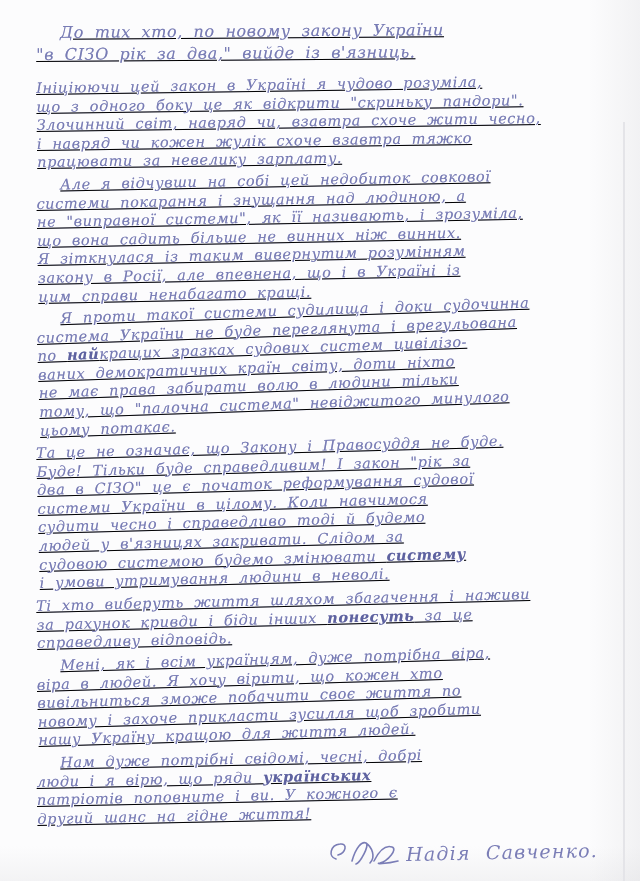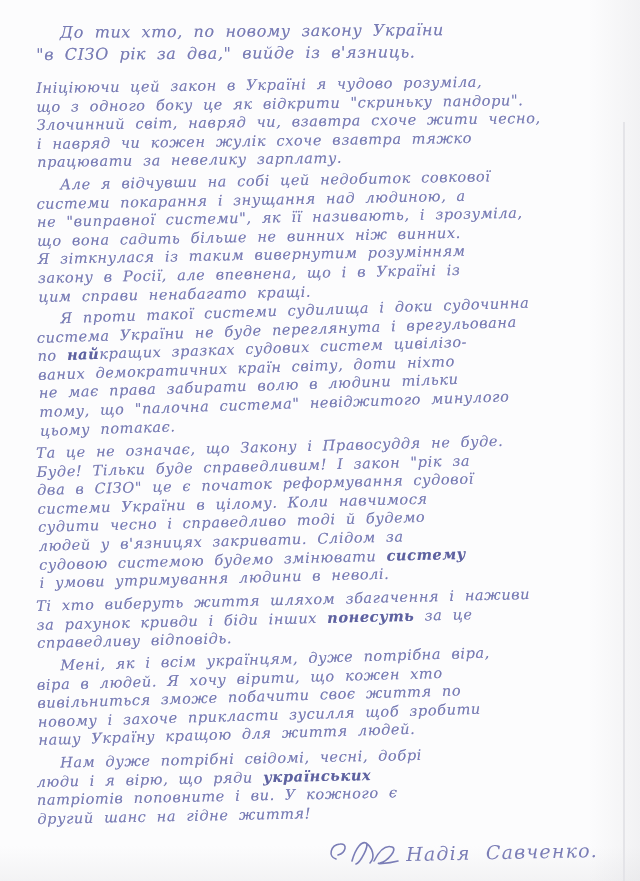--- a/index.html
+++ b/index.html
@@ -25,20 +25,21 @@
     top: 122px;
     bottom: 0;
     width: 2px;
     background: #e4e4e8;
   }
   .letter-body {
     position: absolute;
     left: 36px;
     top: 22px;
     width: 574px;
+    text-decoration: underline;
   }
   .para {
     transform-origin: left top;
     margin-bottom: 4px;
   }
   .para .line {
     font-size: 14.5px;
     line-height: 18.6px;
     letter-spacing: 0.6px;
     word-spacing: 5px;

